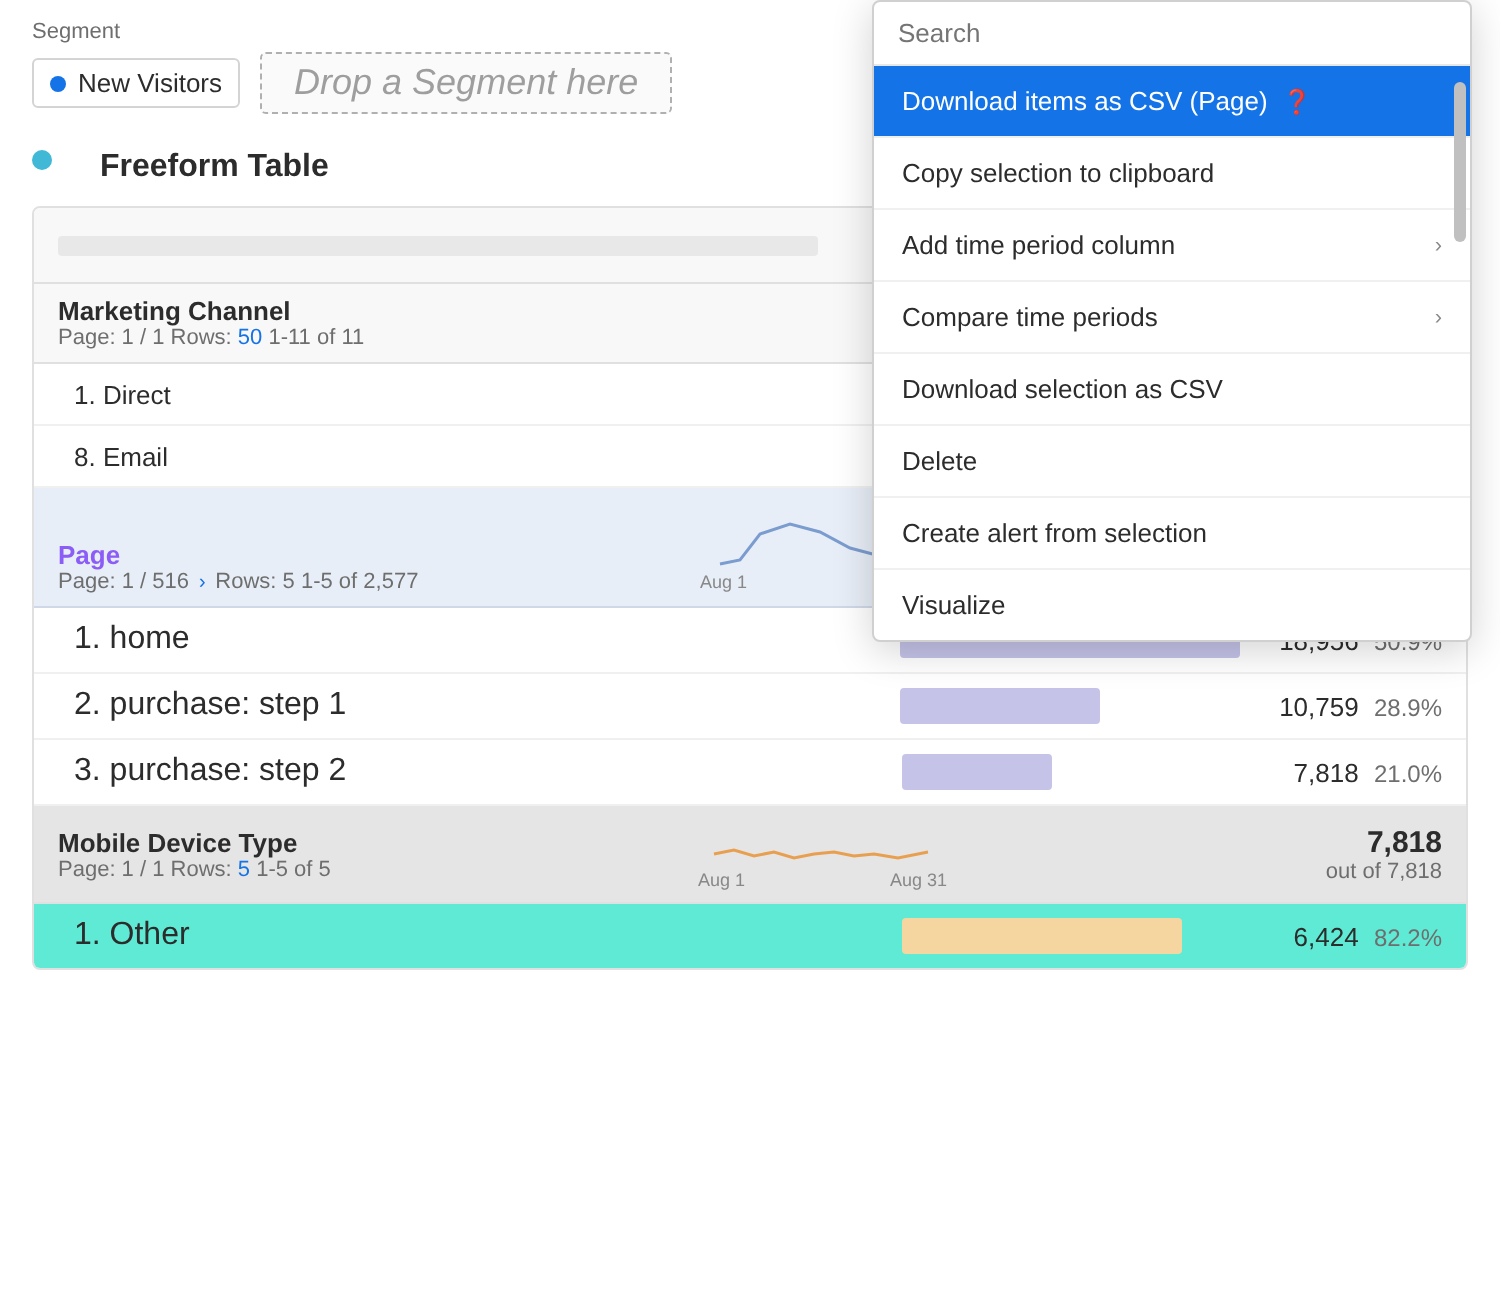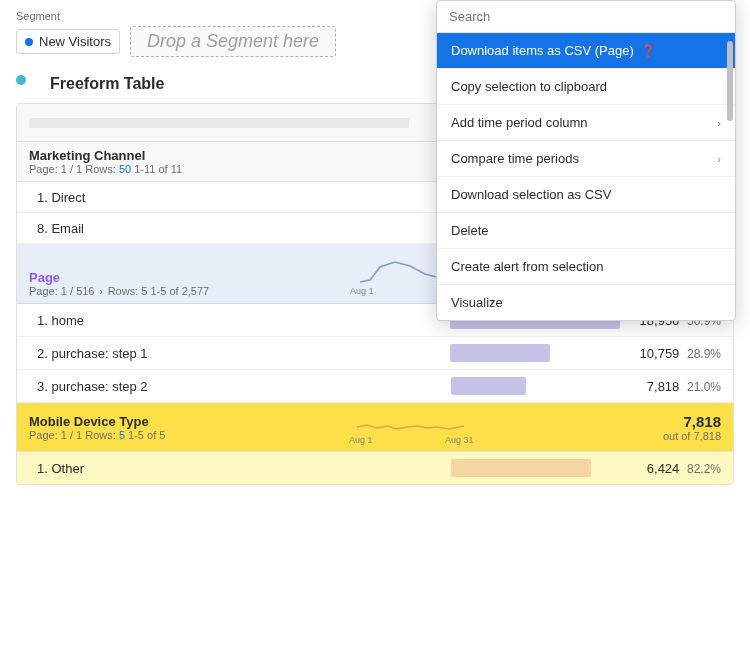--- a/index.html
+++ b/index.html
@@ -196,21 +196,21 @@
     
     .page-data-row {
       display: flex;
       align-items: center;
       padding: 7px 12px 7px 20px;
       border-bottom: 1px solid #f0f0f0;
       background: #fff;
     }
     .page-data-row-left {
       flex: 1;
-      font-size: 13px;
+      font-size: 16px;
       color: #2c2c2c;
     }
     .page-data-bar-wrapper {
       width: 180px;
       height: 18px;
       margin-right: 10px;
       display: flex;
       align-items: center;
     }
     .page-data-bar {
@@ -227,34 +227,34 @@
       color: #2c2c2c;
     }
     .page-data-pct {
       font-size: 12px;
       color: #6e6e6e;
       margin-left: 4px;
     }
 
     
     .mobile-section-header {
-      background: #fde047;
+      background: #e5e5e5;
       padding: 6px 12px;
       border-bottom: 1px solid #e0e0e0;
       display: flex;
       align-items: center;
       justify-content: space-between;
     }
 
     
     .last-data-row {
       display: flex;
       align-items: center;
       padding: 7px 12px 7px 20px;
-      background: #fef9c3;
+      background: #5eead4;
     }
 
     
     .dropdown-overlay {
       position: absolute;
       top: 0;
       left: 436px;
       width: 300px;
       background: #fff;
       border: 1px solid #d0d0d0;

